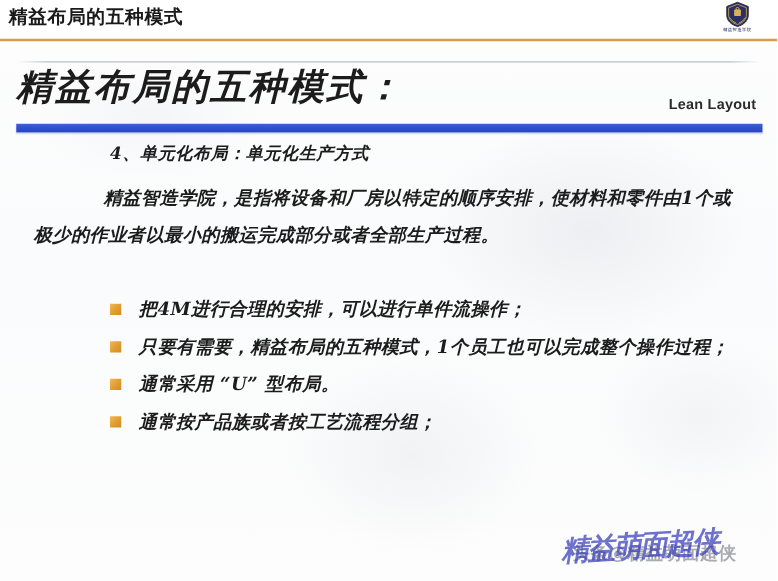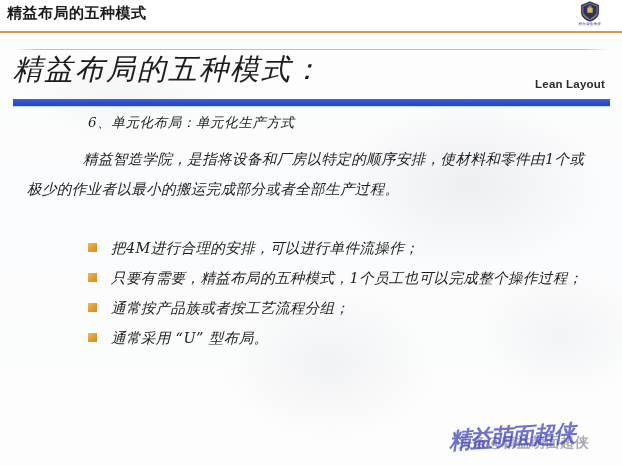--- a/index.html
+++ b/index.html
@@ -140,21 +140,21 @@
   .body-block {
     position: absolute;
     left: 0;
     top: 80px;
     width: 622px;
   }
 
   .cn-text {
     font-family: "DejaVu Serif", "Liberation Serif", serif;
     font-style: italic;
-    font-weight: normal;
+    font-weight: bold;
     color: #1c1c1c;
   }
 
   .line-heading {
     position: absolute;
     left: 88px;
     top: 0px;
     font-size: 13.5px;
     letter-spacing: 0.6px;
     white-space: nowrap;
@@ -270,44 +270,44 @@
     <div class="slide-topline"></div>
 
     <div class="slide-title cn-text">精益布局的五种模式：</div>
 
     <div class="slide-subtitle">Lean Layout</div>
 
     <div class="title-bar"></div>
 
     <div class="body-block">
 
-      <div class="line-heading cn-text">6、单元化布局：单元化生产方式</div>
+      <div class="line-heading cn-text">4、单元化布局：单元化生产方式</div>
 
       <div class="para cn-text">精益智造学院，是指将设备和厂房以特定的顺序安排，使材料和零件由1个或极少的作业者以最小的搬运完成部分或者全部生产过程。</div>
 
       <div class="bullet-list">
 
         <div class="bullet-row cn-text">
           <span class="marker"></span>
           <span class="btext">把4M进行合理的安排，可以进行单件流操作；</span>
         </div>
 
         <div class="bullet-row wrapping cn-text">
           <span class="marker"></span>
           <span class="btext">只要有需要，精益布局的五种模式，1个员工也可以完成整个操作过程；</span>
         </div>
 
         <div class="bullet-row cn-text">
           <span class="marker"></span>
-          <span class="btext">通常按产品族或者按工艺流程分组；</span>
+          <span class="btext">通常采用 “U” 型布局。</span>
         </div>
 
         <div class="bullet-row cn-text">
           <span class="marker"></span>
-          <span class="btext">通常采用 “U” 型布局。</span>
+          <span class="btext">通常按产品族或者按工艺流程分组；</span>
         </div>
 
       </div>
     </div>
   </div>
 
   <div class="watermark">
     <div class="wm-print">头条@精益萌面超侠</div>
     <div class="wm-script">精益萌面超侠</div>
   </div>

